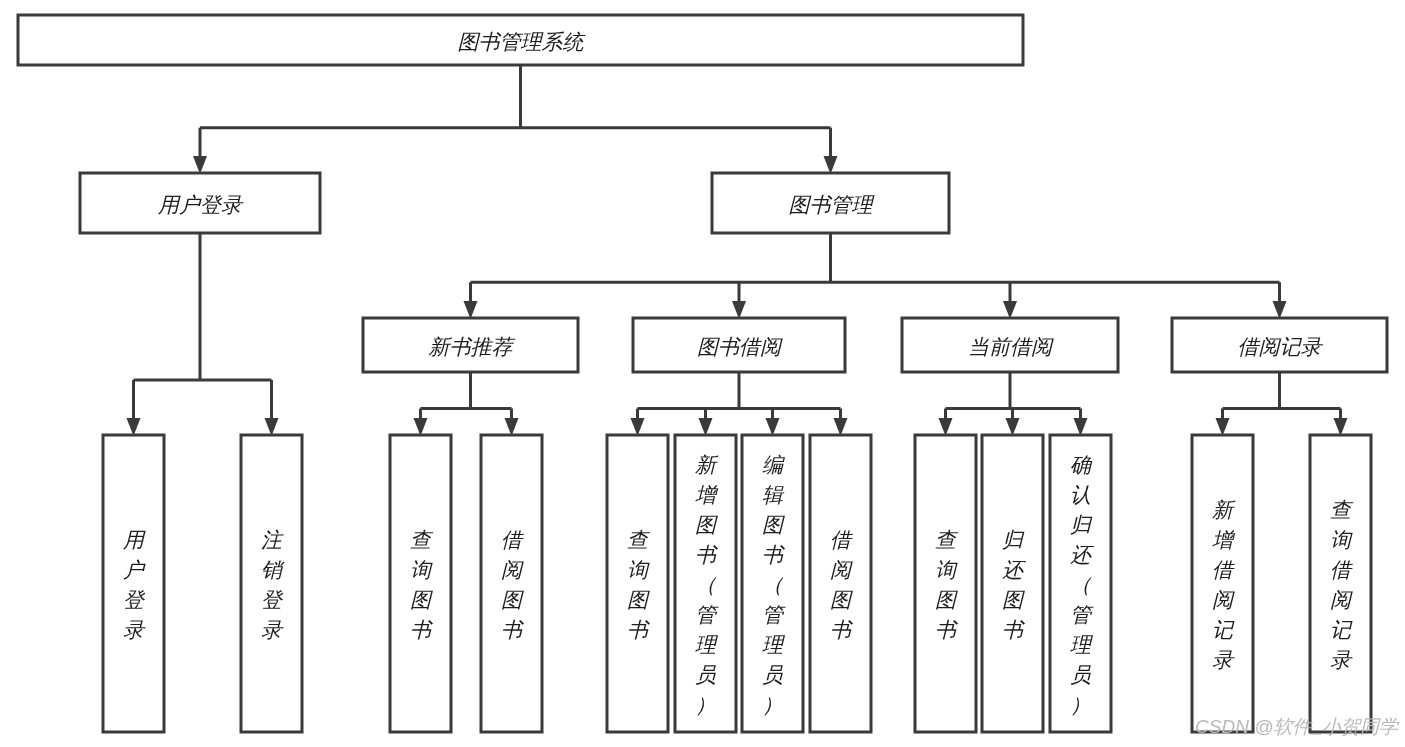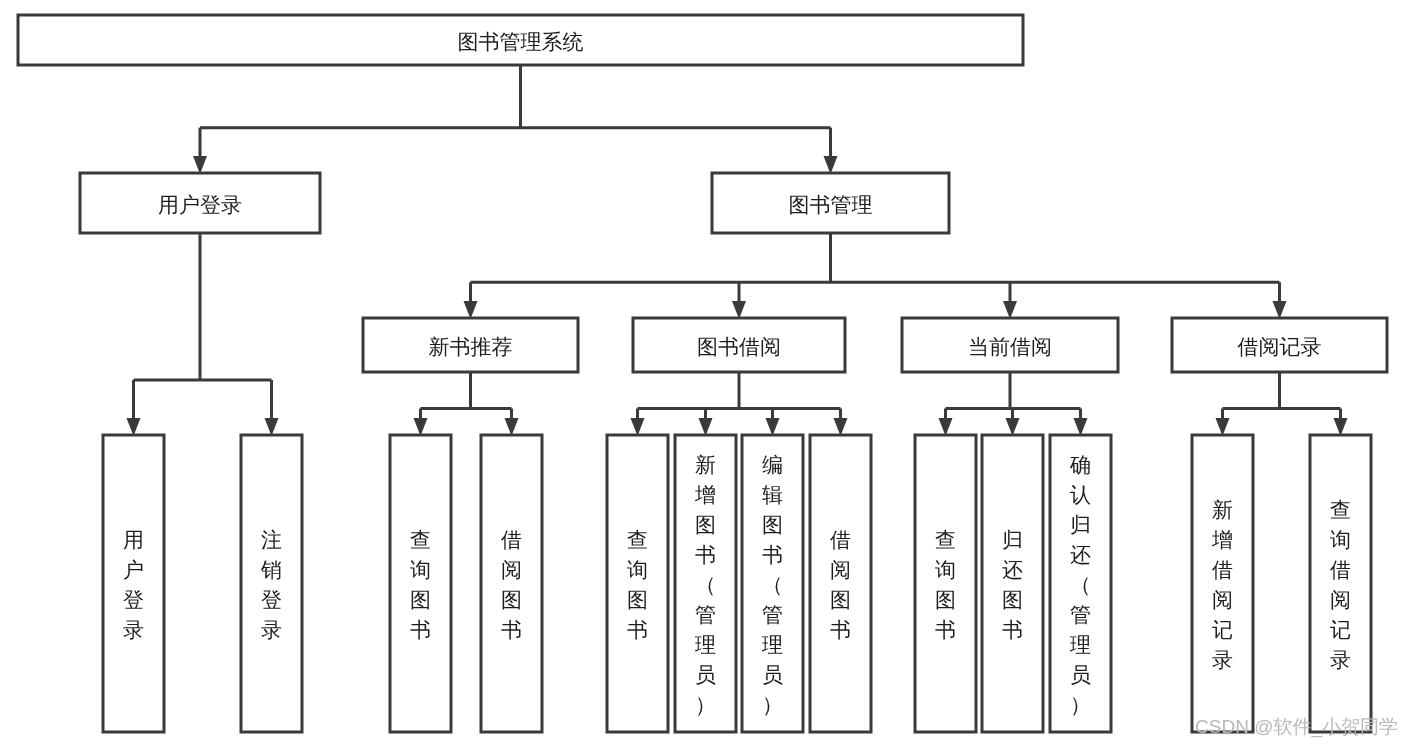--- a/index.html
+++ b/index.html
@@ -11,20 +11,21 @@
     width: 1405px;
     height: 747px;
     font-family: "Liberation Sans", "DejaVu Sans", sans-serif;
     overflow: hidden;
   }
   #diagram-root {
     position: relative;
     width: 1405px;
     height: 747px;
     background: #ffffff;
+    font-style: italic;
   }
   svg.diagram-canvas {
     position: absolute;
     left: 0;
     top: 0;
     width: 1405px;
     height: 747px;
   }
   .node-box {
     fill: #ffffff;

